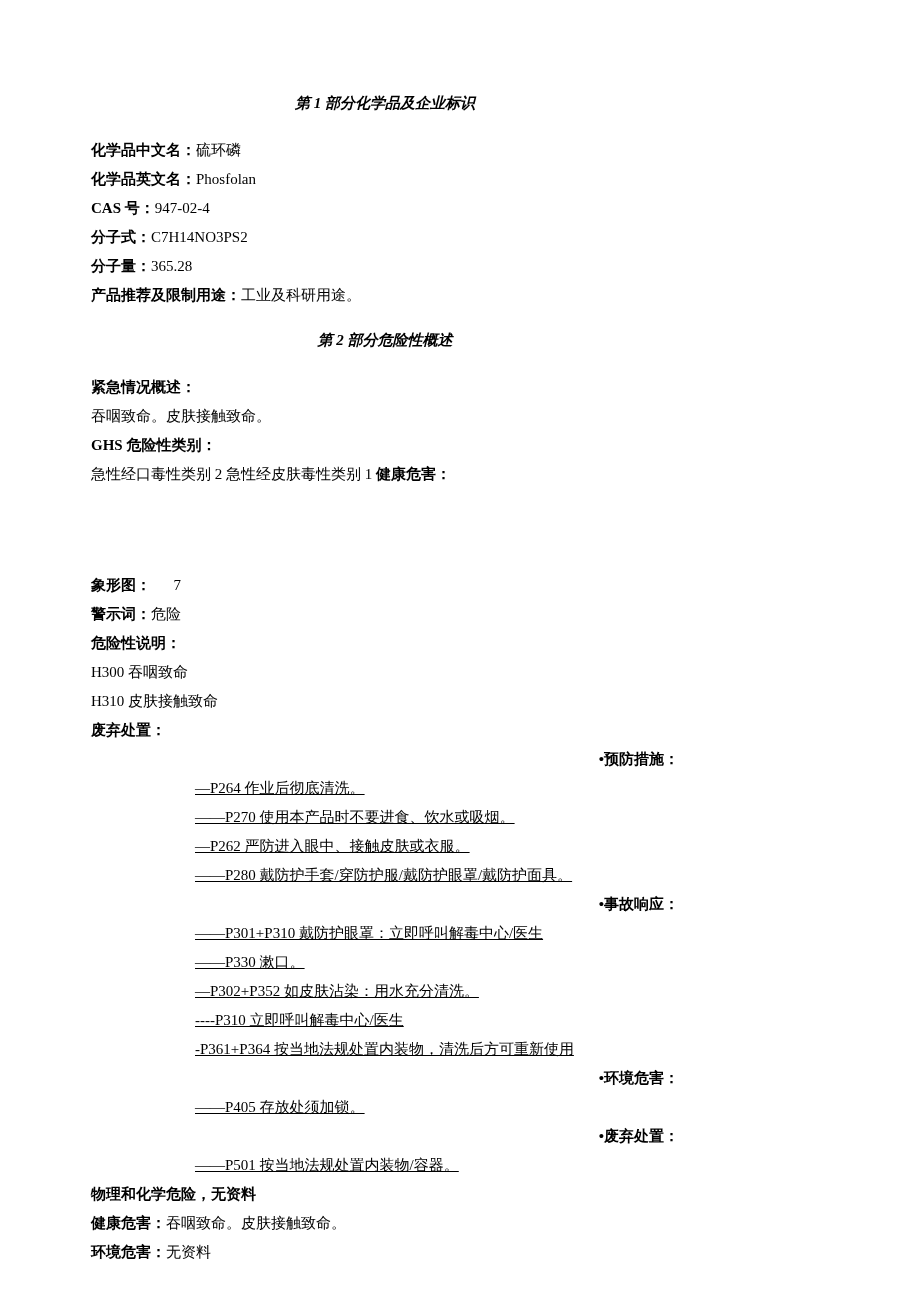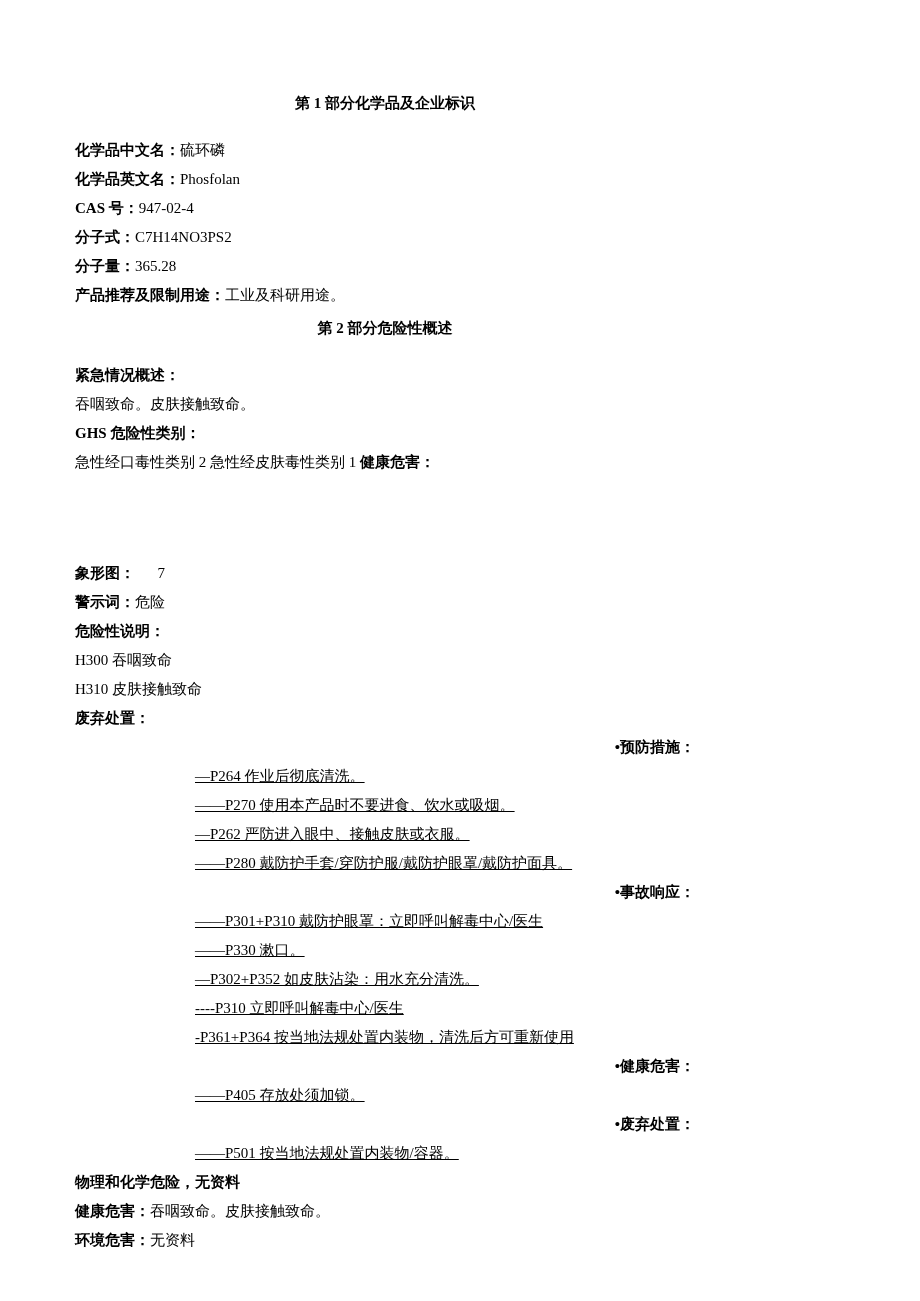--- a/index.html
+++ b/index.html
@@ -10,37 +10,38 @@
       background: #fff;
       margin: 0;
       padding: 80px 75px;
       width: 770px;
       box-sizing: border-box;
     }
     .section-title {
       font-weight: bold;
       text-align: center;
       margin: 10px 0 20px 0;
+      font-style: italic;
     }
     .bold {
       font-weight: bold;
     }
     .line {
-      margin: 2px 0;
+      margin: 2px 16px;
     }
     .indent-1 {
       margin-left: 60px;
       text-align: right;
     }
     .indent-2 {
       margin-left: 120px;
       text-decoration: underline;
     }
     .block-gap {
-      margin-top: 6px;
+      margin-top: 18px;
     }
     .big-gap {
       height: 80px;
     }
     .inline-bold {
       font-weight: bold;
     }
   </style>
 </head>
 <body>
@@ -94,21 +95,21 @@
 <div class="line indent-2">—P262 严防进入眼中、接触皮肤或衣服。</div>
 <div class="line indent-2">——P280 戴防护手套/穿防护服/戴防护眼罩/戴防护面具。</div>
 
 <div class="line bold indent-1">•事故响应：</div>
 <div class="line indent-2">——P301+P310 戴防护眼罩：立即呼叫解毒中心/医生</div>
 <div class="line indent-2">——P330 漱口。</div>
 <div class="line indent-2">—P302+P352 如皮肤沾染：用水充分清洗。</div>
 <div class="line indent-2">----P310 立即呼叫解毒中心/医生</div>
 <div class="line indent-2">-P361+P364 按当地法规处置内装物，清洗后方可重新使用</div>
 
-<div class="line bold indent-1">•健康危害：</div>
+<div class="line bold indent-1">•环境危害：</div>
 <div class="line indent-2">——P405 存放处须加锁。</div>
 
 <div class="line bold indent-1">•废弃处置：</div>
 <div class="line indent-2">——P501 按当地法规处置内装物/容器。</div>
 
 <div class="line bold">物理和化学危险，无资料</div>
 <div class="line">
   <span class="bold">健康危害：</span><span>吞咽致命。皮肤接触致命。</span>
 </div>
 <div class="line">

